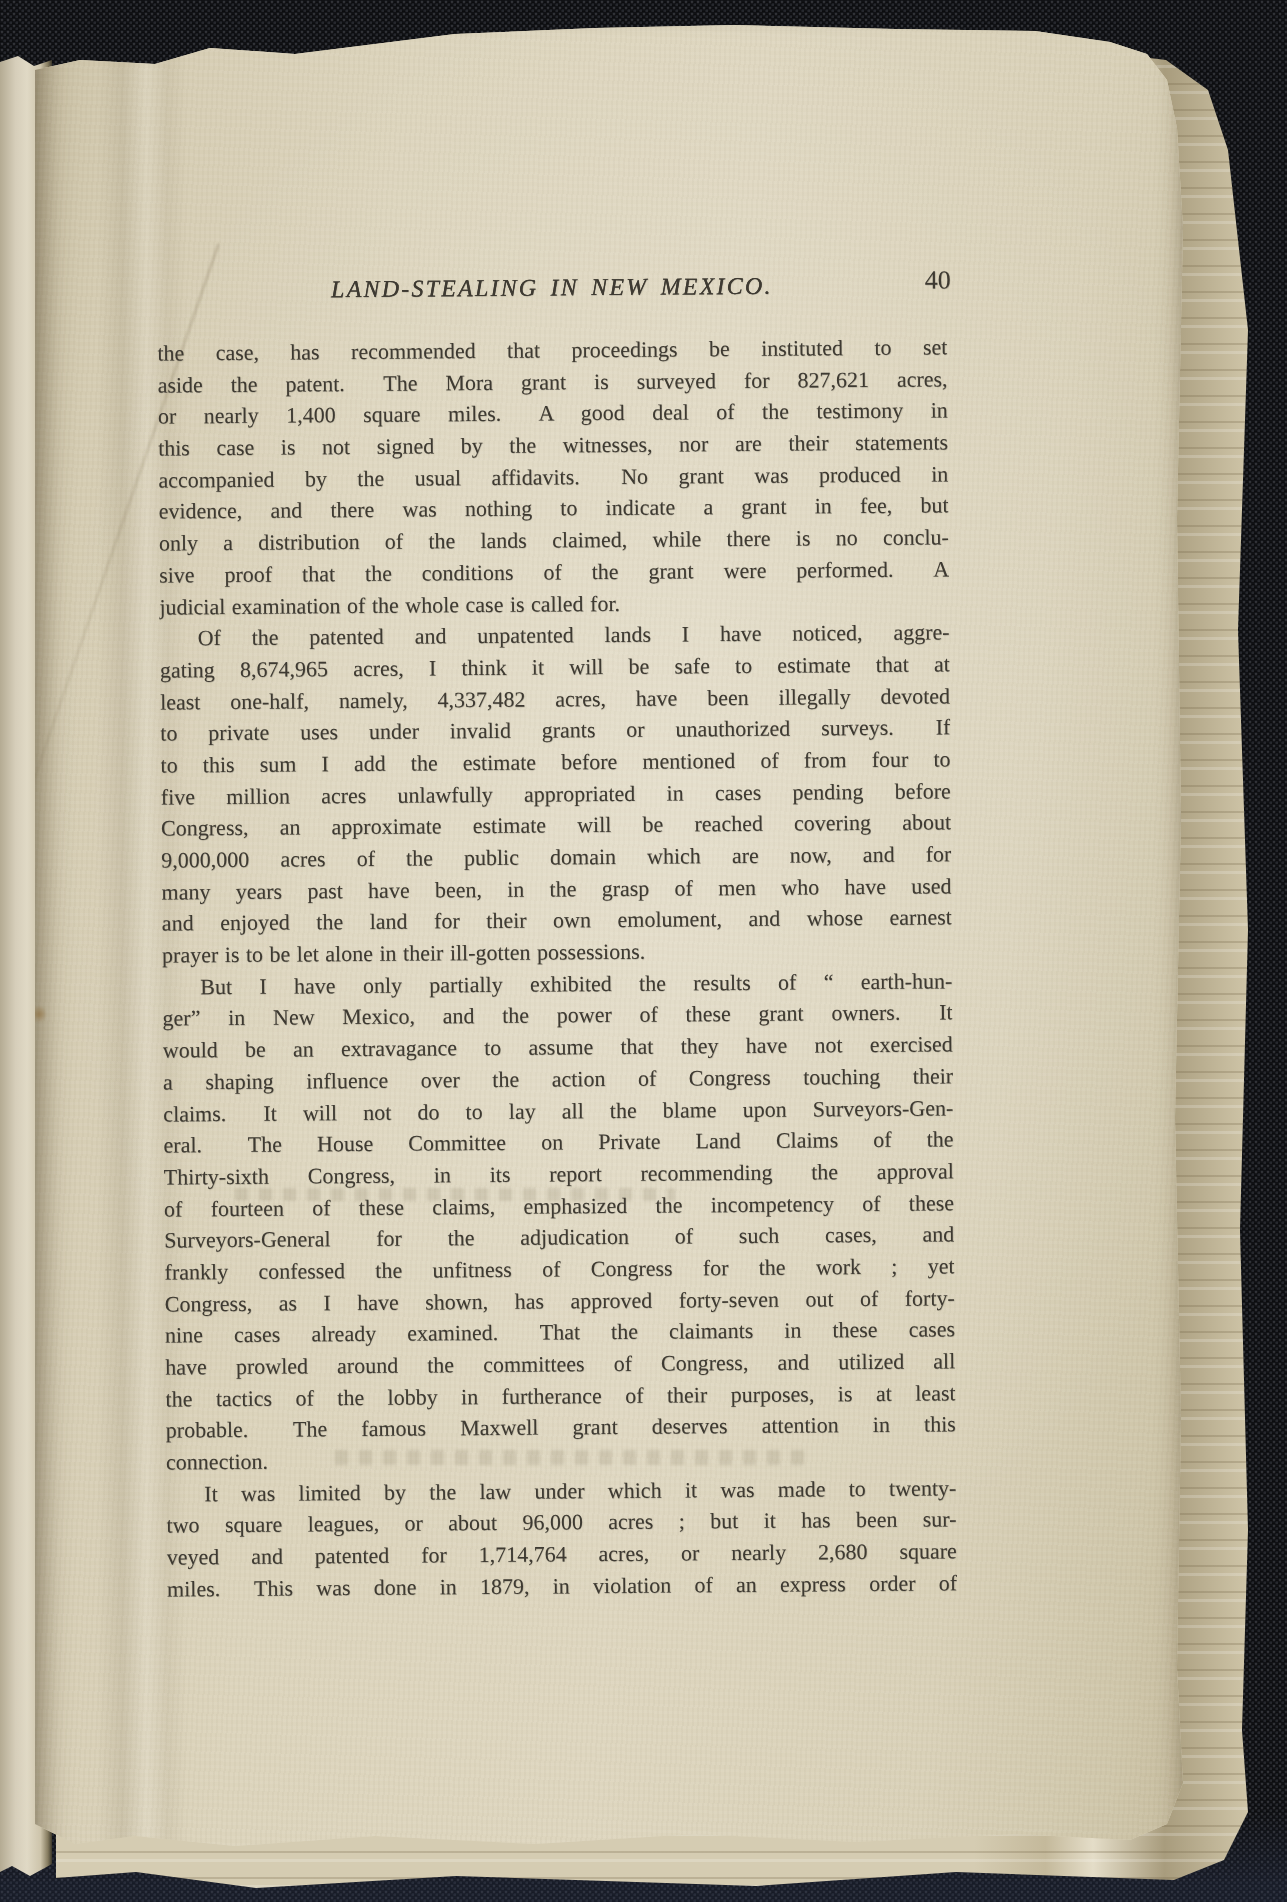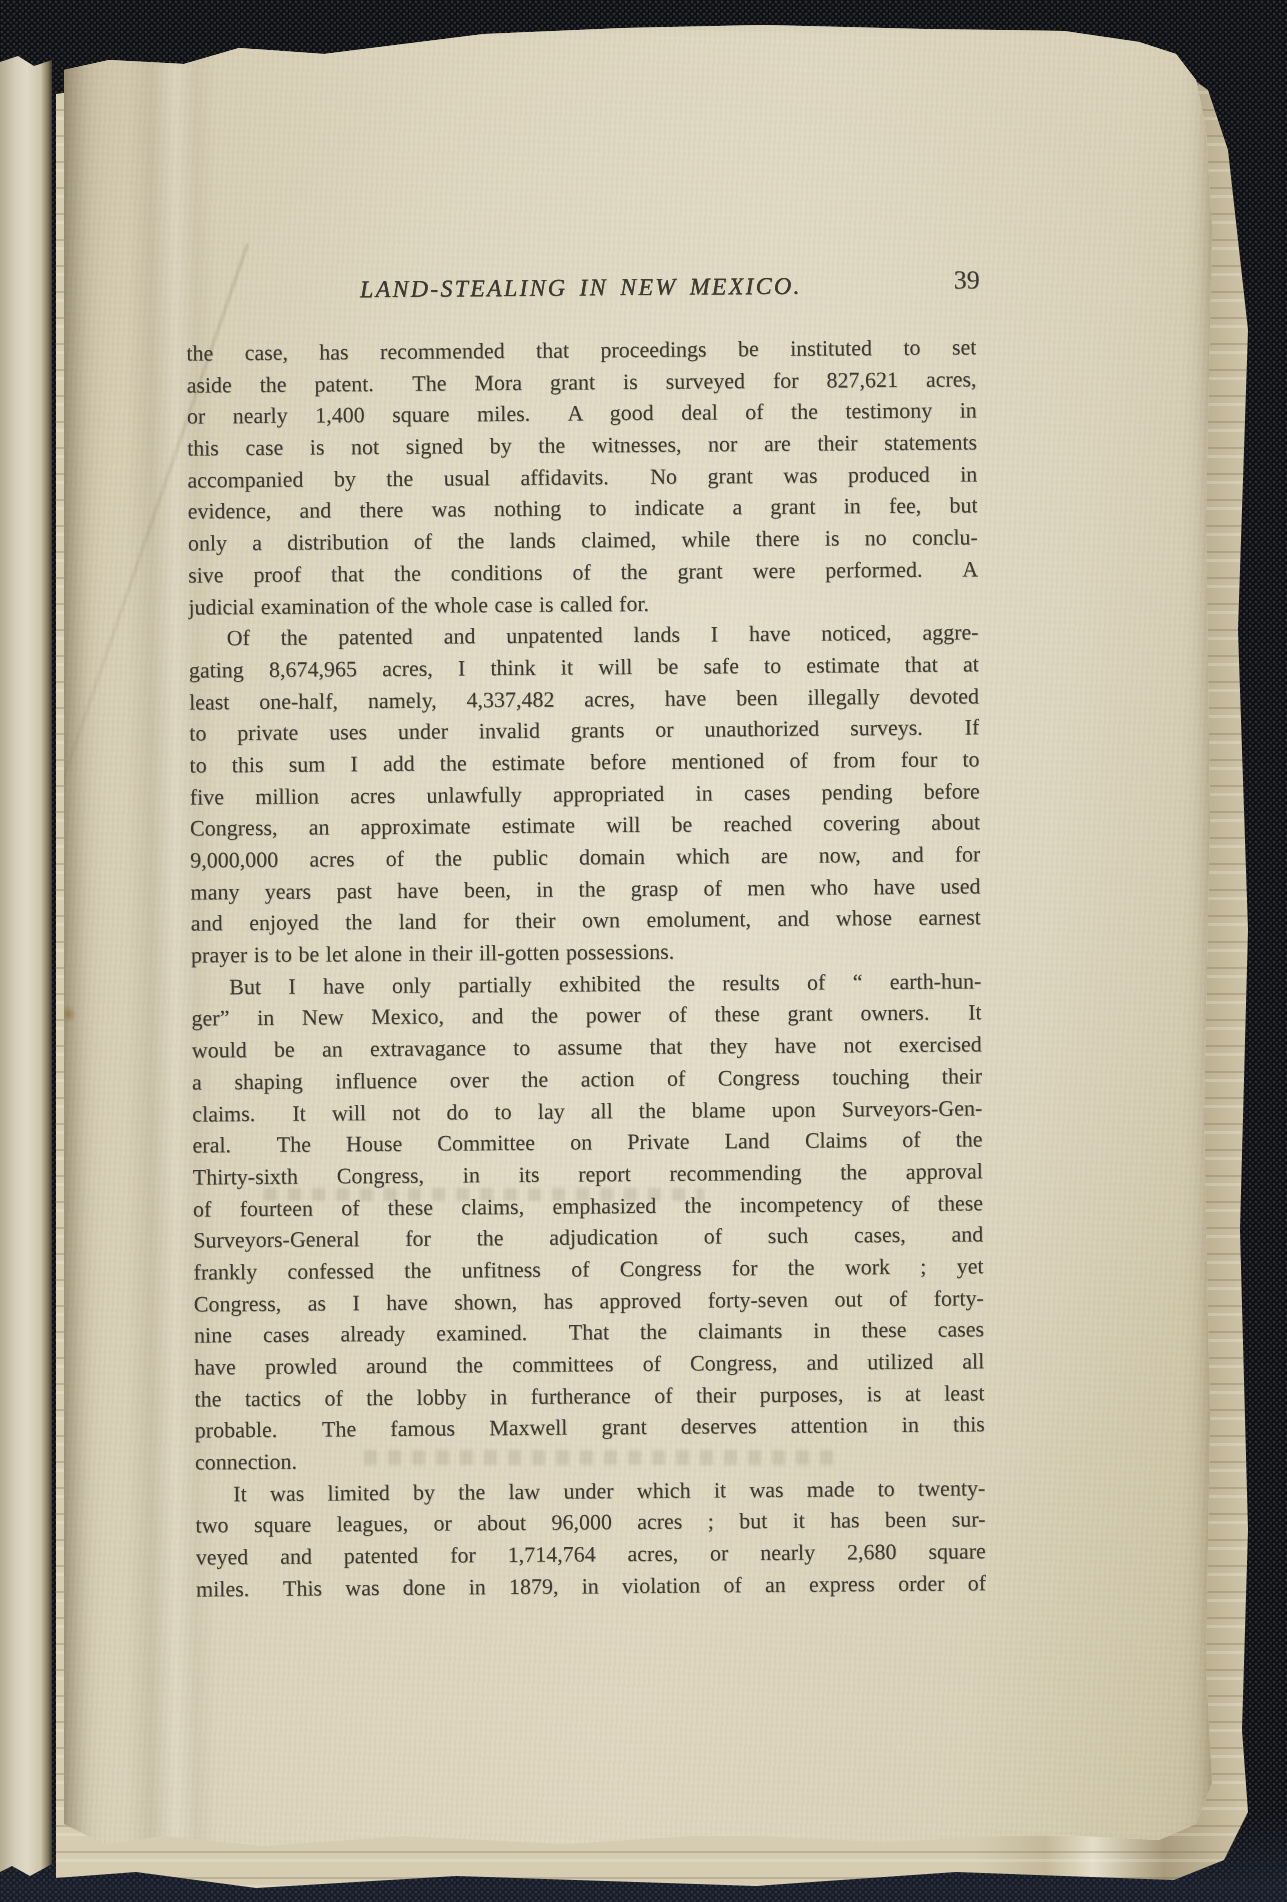--- a/index.html
+++ b/index.html
@@ -16,21 +16,21 @@
   .left-sliver{position:absolute;left:0;top:56px;width:52px;height:1820px;z-index:1;
     background:linear-gradient(90deg,#b4ab93 0%,#d6cebA 30%,#e0d9c5 52%,#cdc4ab 78%,#857b5f 92%,#3c382b 100%);
     clip-path:polygon(0 6px,18px 0,34px 10px,52px 4px,52px 1808px,30px 1820px,12px 1810px,0 1816px);}
   .page-stack{position:absolute;left:56px;top:30px;width:1192px;height:1858px;z-index:2;
     background-color:#cec4a8;
     background-image:
       repeating-linear-gradient(0deg, rgba(255,255,255,.20) 0 3px, transparent 3px 9px, rgba(110,95,65,.25) 9px 11px, transparent 11px 26px),
       linear-gradient(90deg,#d5ccb2 0%,#d5ccb2 77%,#c4b99b 83%,#e4ddc8 87%,#a89c7d 93%,#cfc5a8 100%);
     clip-path:polygon(0 64px,300px 22px,700px 10px,1000px 16px,1110px 30px,1152px 60px,1172px 120px,1192px 300px,1182px 600px,1192px 900px,1184px 1200px,1192px 1500px,1186px 1700px,1192px 1782px,1168px 1830px,1118px 1850px,900px 1842px,700px 1856px,400px 1846px,200px 1858px,80px 1842px,0 1848px);
     filter:drop-shadow(0 8px 14px rgba(0,0,0,.55)) drop-shadow(8px 0 14px rgba(0,0,0,.38));}
-  .page{position:absolute;left:64px;top:18px;width:1148px;height:1856px;z-index:3;
+  .page{position:absolute;left:35px;top:18px;width:1148px;height:1856px;z-index:3;
     background-color:var(--paper,#d9d1b9);
     background-image:
       radial-gradient(ellipse 900px 1200px at 55% 42%, rgba(255,255,252,.22), transparent 70%),
       repeating-linear-gradient(93deg, rgba(120,108,80,.045) 0 2px, transparent 2px 5px),
       repeating-linear-gradient(2deg, rgba(255,255,255,.05) 0 3px, transparent 3px 7px),
       linear-gradient(96deg,#c7bda1 0%,#d5ccb2 7%,#dcd4bc 28%,#ded6bf 55%,#d9d1b8 80%,#cfc6aa 94%,#c5bb9d 100%);
     box-shadow:inset 22px 0 28px -14px rgba(70,58,32,.5),
                inset -16px 0 22px -12px rgba(90,76,48,.40),
                inset 0 5px 4px -3px rgba(255,255,248,.45),
                inset 0 -8px 10px -5px rgba(100,86,58,.38);
@@ -70,21 +70,21 @@
   <div class="page-stack"></div>
   <div class="page">
     <div class="fold-band"></div>
     <div class="crease"></div>
     <div class="stain"></div>
     <div class="ghost ghost1"></div>
     <div class="ghost ghost2"></div>
     <div class="text-block">
       <div class="header">
         <div class="running-title">LAND-STEALING IN NEW MEXICO.</div>
-        <div class="page-number">39</div>
+        <div class="page-number">40</div>
       </div>
       <div class="body-text">
           <div class="line">the case, has recommended that proceedings be instituted to set</div>
           <div class="line">aside the patent.  The Mora grant is surveyed for 827,621 acres,</div>
           <div class="line">or nearly 1,400 square miles.  A good deal of the testimony in</div>
           <div class="line">this case is not signed by the witnesses, nor are their statements</div>
           <div class="line">accompanied by the usual affidavits.  No grant was produced in</div>
           <div class="line">evidence, and there was nothing to indicate a grant in fee, but</div>
           <div class="line">only a distribution of the lands claimed, while there is no conclu-</div>
           <div class="line">sive proof that the conditions of the grant were performed.  A</div>

